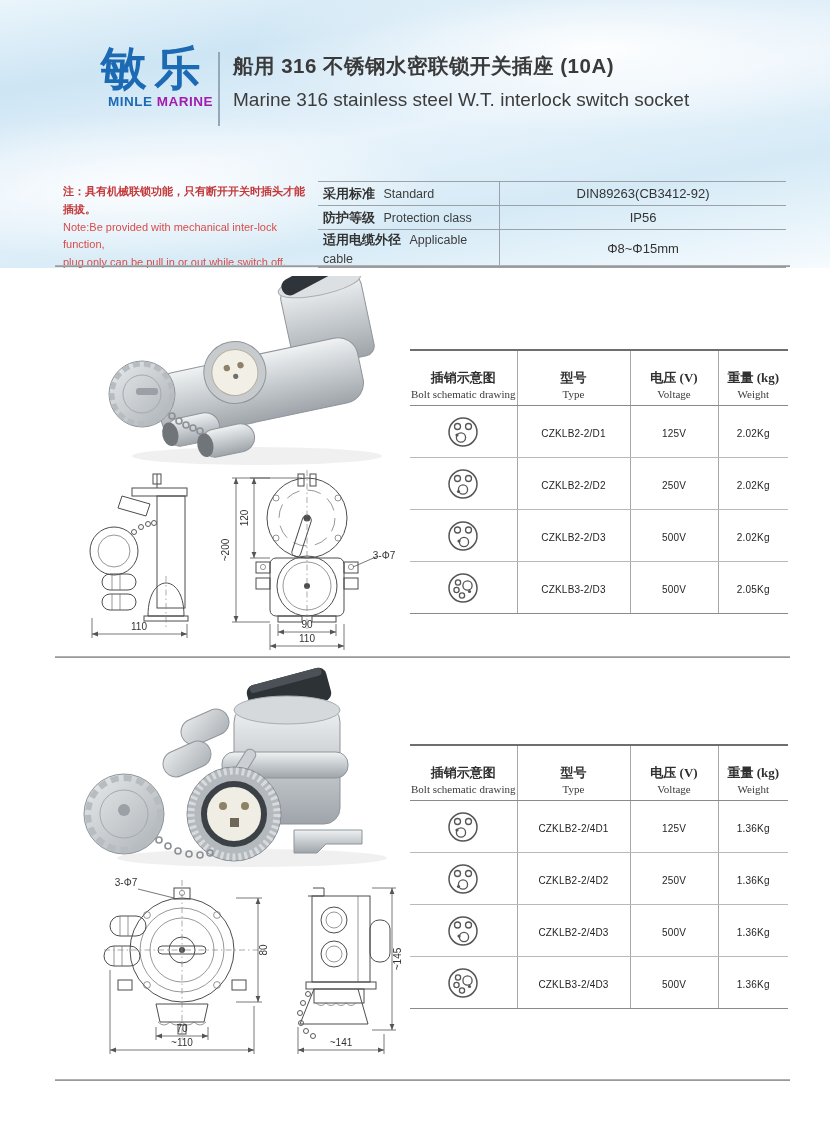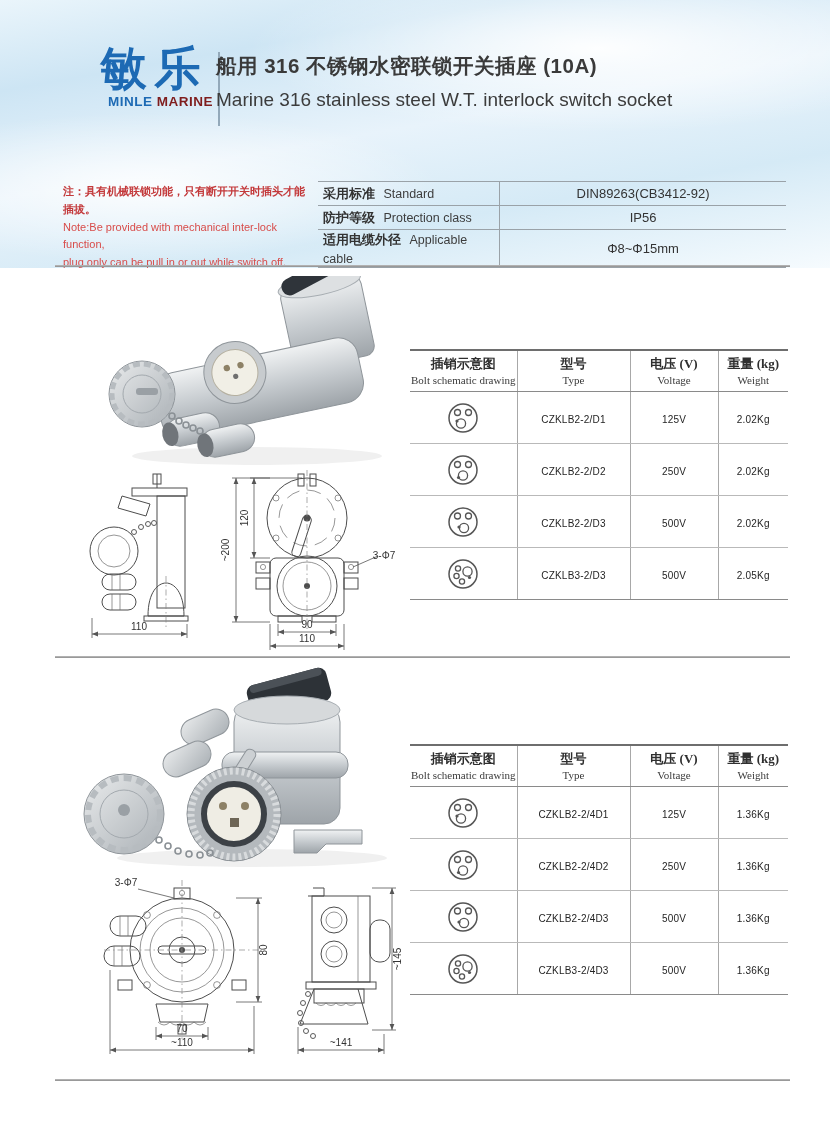--- a/index.html
+++ b/index.html
@@ -9,23 +9,23 @@
   .header-bg{position:absolute;left:0;top:0;width:830px;height:268px;
     background:linear-gradient(170deg,#eaf5fb 0%,#cde5f4 22%,#e8f3fb 48%,#d5eaf6 72%,#f6fbfe 100%);}
   .header-bg:before{content:"";position:absolute;inset:0;
     background:radial-gradient(ellipse 60% 45% at 72% 18%,rgba(255,255,255,.95),rgba(255,255,255,0) 70%),
                radial-gradient(ellipse 50% 40% at 18% 70%,rgba(255,255,255,.85),rgba(255,255,255,0) 70%);}
   .logo{position:absolute;left:88px;top:44px;text-align:center;}
   .logo-cn{font-family:"Liberation Sans","DejaVu Sans",sans-serif;font-weight:bold;
     font-size:46px;line-height:1.05;color:#1d6ab4;letter-spacing:8px;margin-right:-8px;}
   .logo-en{margin-top:2px;font-size:13.5px;font-weight:bold;letter-spacing:.5px;white-space:nowrap;}
   .logo-en .b{color:#1d6ab4;padding-left:20px;}
-  .logo-en .g{color:#7f1d1d;}
+  .logo-en .g{color:#a21caf;}
   .v-divider{position:absolute;left:218px;top:52px;width:2px;height:74px;background:#93a9ba;}
-  .titles{position:absolute;left:216px;top:52px;}
+  .titles{position:absolute;left:233px;top:52px;}
   .title-cn{font-size:20.5px;font-weight:bold;color:#3a3a3a;letter-spacing:.5px;}
   .title-en{margin-top:9px;font-size:19px;color:#3c3c3c;}
   
   .note{position:absolute;left:63px;top:183px;width:252px;line-height:1.62;}
   .note-cn{font-family:"Liberation Serif","DejaVu Serif",serif;font-weight:bold;
     font-size:11px;color:#c3393b;}
   .note-en{font-size:11px;color:#d84c4a;}
   .spec{position:absolute;left:318px;top:181px;width:468px;border-collapse:collapse;}
   .spec td{border-top:1px solid #9aa2a8;border-bottom:1px solid #9aa2a8;
     height:23px;padding:0 0 0 5px;vertical-align:middle;margin-top:28px;}
@@ -35,21 +35,21 @@
   .lab-en{font-size:12.5px;color:#3d3d3d;margin-left:4px;}
   
   .sep{position:absolute;left:55px;width:735px;height:2px;
        background:linear-gradient(#bdbdbd,#8d8d8d);}
   
   .ptable-wrap{position:absolute;width:378px;}
   .ptable{border-collapse:collapse;width:378px;table-layout:fixed;}
   .ptable col.c1{width:107px}.ptable col.c2{width:113px}
   .ptable col.c3{width:88px}.ptable col.c4{width:70px}
   .ptable th{border-top:2px solid #6e6e6e;border-bottom:1px solid #8a8a8a;
-    padding:4px 0 5px;font-weight:normal;}
+    padding:18px 0 5px;font-weight:normal;}
   .ptable td{border-bottom:1px solid #b9b9b9;height:49px;text-align:center;vertical-align:middle;}
   .ptable tr:last-child td{border-bottom:1px solid #8a8a8a;}
   .ptable th+th,.ptable td+td{border-left:1px solid #a8a8a8;}
   .hcn{display:block;font-family:"Liberation Serif","DejaVu Serif",serif;font-weight:bold;
        font-size:13px;color:#2f2f2f;}
   .hen{display:block;font-family:"Liberation Serif","DejaVu Serif",serif;
        font-size:11px;color:#3a3a3a;margin-top:1px;}
   .cell-txt{font-size:10px;color:#242424;letter-spacing:.2px;}
   .pin-ico{display:inline-block;vertical-align:middle;}
   

